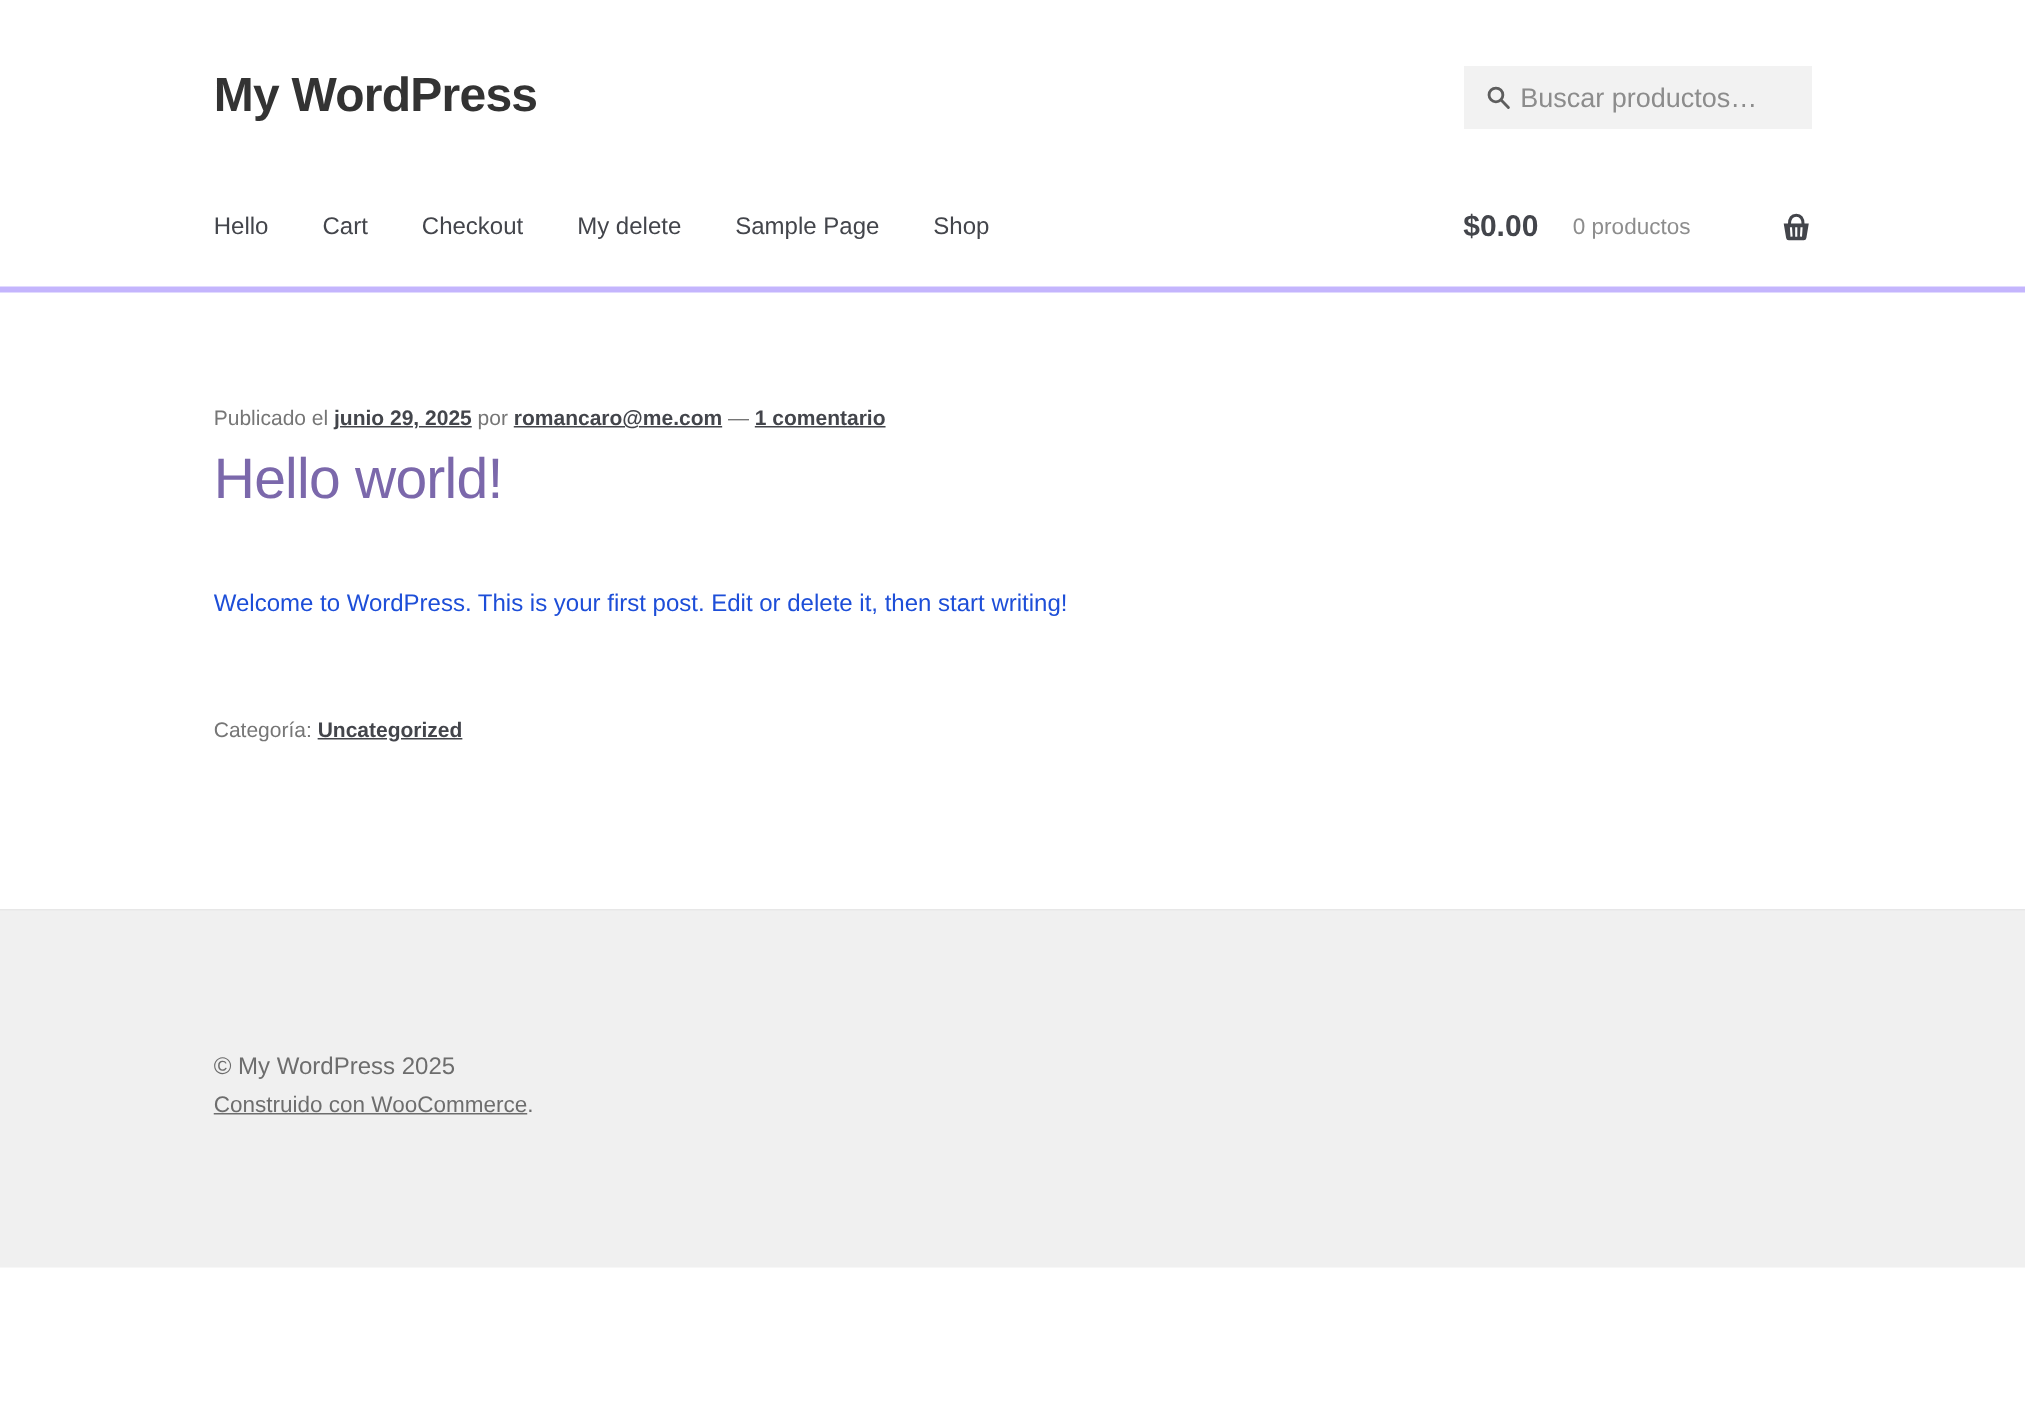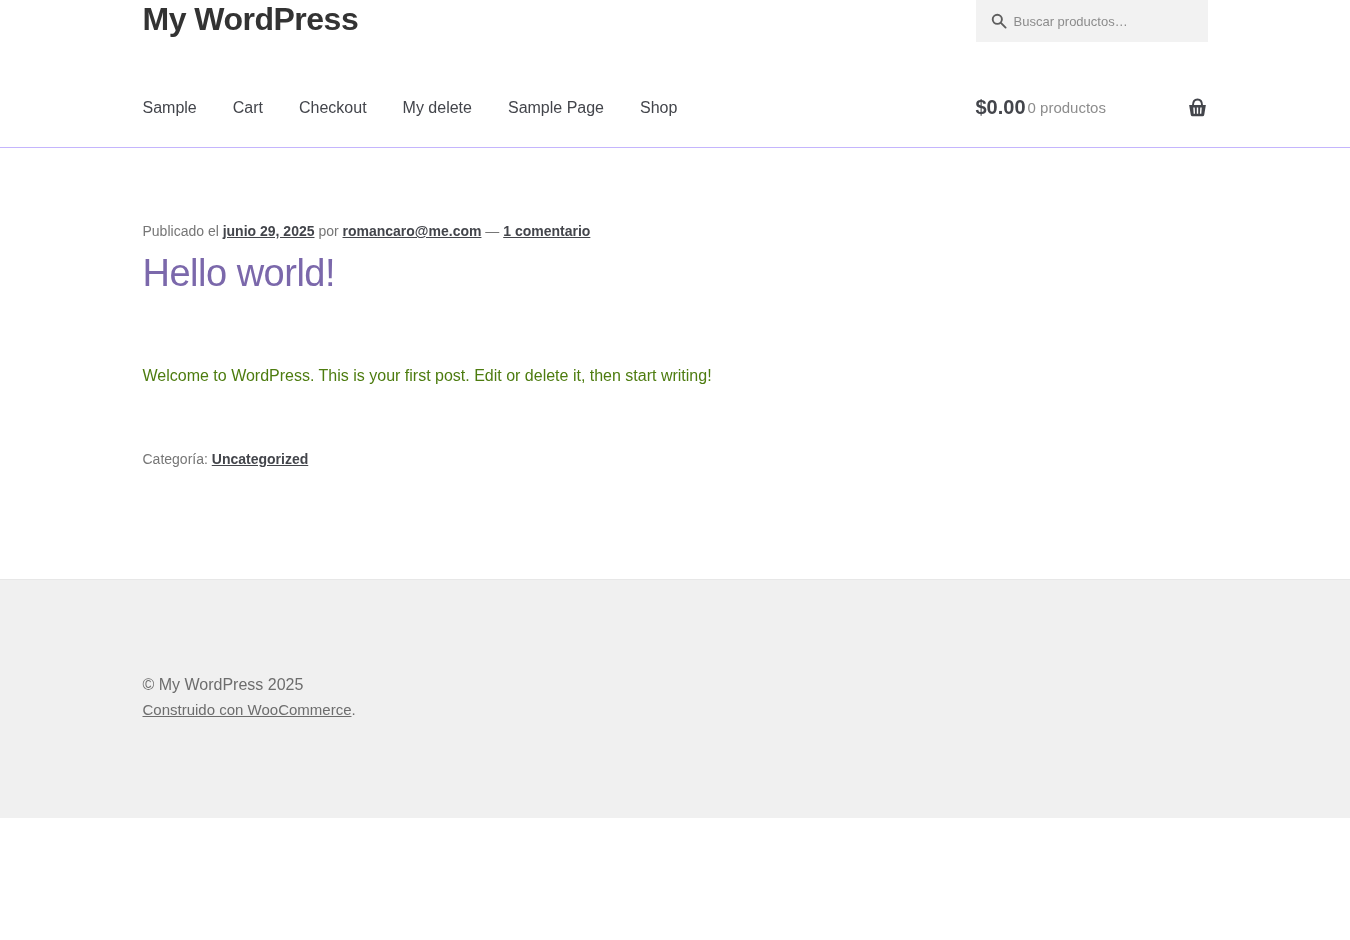--- a/index.html
+++ b/index.html
@@ -10,21 +10,22 @@
     overflow: hidden;
     font-family: "Liberation Sans", sans-serif;
     color: #6d6d6d;
     -webkit-font-smoothing: antialiased;
   }
   .container { width: 1065px; margin: 0 auto; }
 
   
   .site-header {
     background: #ffffff;
-    border-bottom: 1px solid #c4b5fd;
+    padding-top: 44px;
+    border-bottom: 4px solid #c4b5fd;
   }
   .header-top {
     display: flex;
     justify-content: space-between;
     align-items: flex-start;
   }
   .site-title {
     font-size: 32px;
     font-weight: 700;
     line-height: 38px;
@@ -47,21 +48,21 @@
     height: 16px;
   }
   .search-box input {
     width: 100%;
     height: 100%;
     border: none;
     background: transparent;
     outline: none;
     padding: 0 10px 0 38px;
     font-family: "Liberation Sans", sans-serif;
-    font-size: 13px;
+    font-size: 18px;
     color: #43454b;
   }
   .search-box input::placeholder { color: #8c8c8c; opacity: 1; }
 
   .nav-row {
     display: flex;
     justify-content: space-between;
     align-items: center;
     margin-top: 54px;
     padding-bottom: 28px;
@@ -84,21 +85,21 @@
     cursor: pointer;
   }
   .cart-amount {
     font-size: 20px;
     font-weight: 700;
     color: #43454b;
   }
   .cart-count {
     font-size: 15px;
     color: #8d8d8d;
-    margin-left: 2px;
+    margin-left: 23px;
   }
   .basket { margin-left: auto; width: 21px; height: 19px; }
 
   
   .site-main {
     padding-top: 73px;
     padding-bottom: 110px;
   }
   .entry-meta {
     font-size: 14px;
@@ -117,24 +118,24 @@
     line-height: 52px;
     font-weight: 400;
     letter-spacing: -0.5px;
   }
   .entry-title a {
     color: #7b68ab;
     text-decoration: none;
     cursor: pointer;
   }
   .entry-content {
-    margin-top: 64px;
+    margin-top: 44px;
     font-size: 16px;
     line-height: 26px;
-    color: #4d7c0f;
+    color: #1d4ed8;
   }
   .entry-taxonomy {
     margin-top: 60px;
     font-size: 14px;
     line-height: 20px;
     color: #767676;
   }
   .entry-taxonomy a {
     color: #43454b;
     font-weight: 600;
@@ -177,21 +178,21 @@
           <circle cx="6.3" cy="6.3" r="4.6" fill="none" stroke="#5e5e5e" stroke-width="1.9"></circle>
           <line x1="9.9" y1="9.9" x2="14.6" y2="14.6" stroke="#5e5e5e" stroke-width="1.9" stroke-linecap="round"></line>
         </svg>
       </span>
       <input type="text" placeholder="Buscar productos…" style="">
     </div>
   </div>
 
   <nav class="container nav-row">
     <ul class="menu">
-      <li>Sample</li>
+      <li>Hello</li>
       <li>Cart</li>
       <li>Checkout</li>
       <li>My delete</li>
       <li>Sample Page</li>
       <li>Shop</li>
     </ul>
     <div class="cart-link">
       <span class="cart-amount">$0.00</span>
       <span class="cart-count">0 productos</span>
       <span class="basket">

